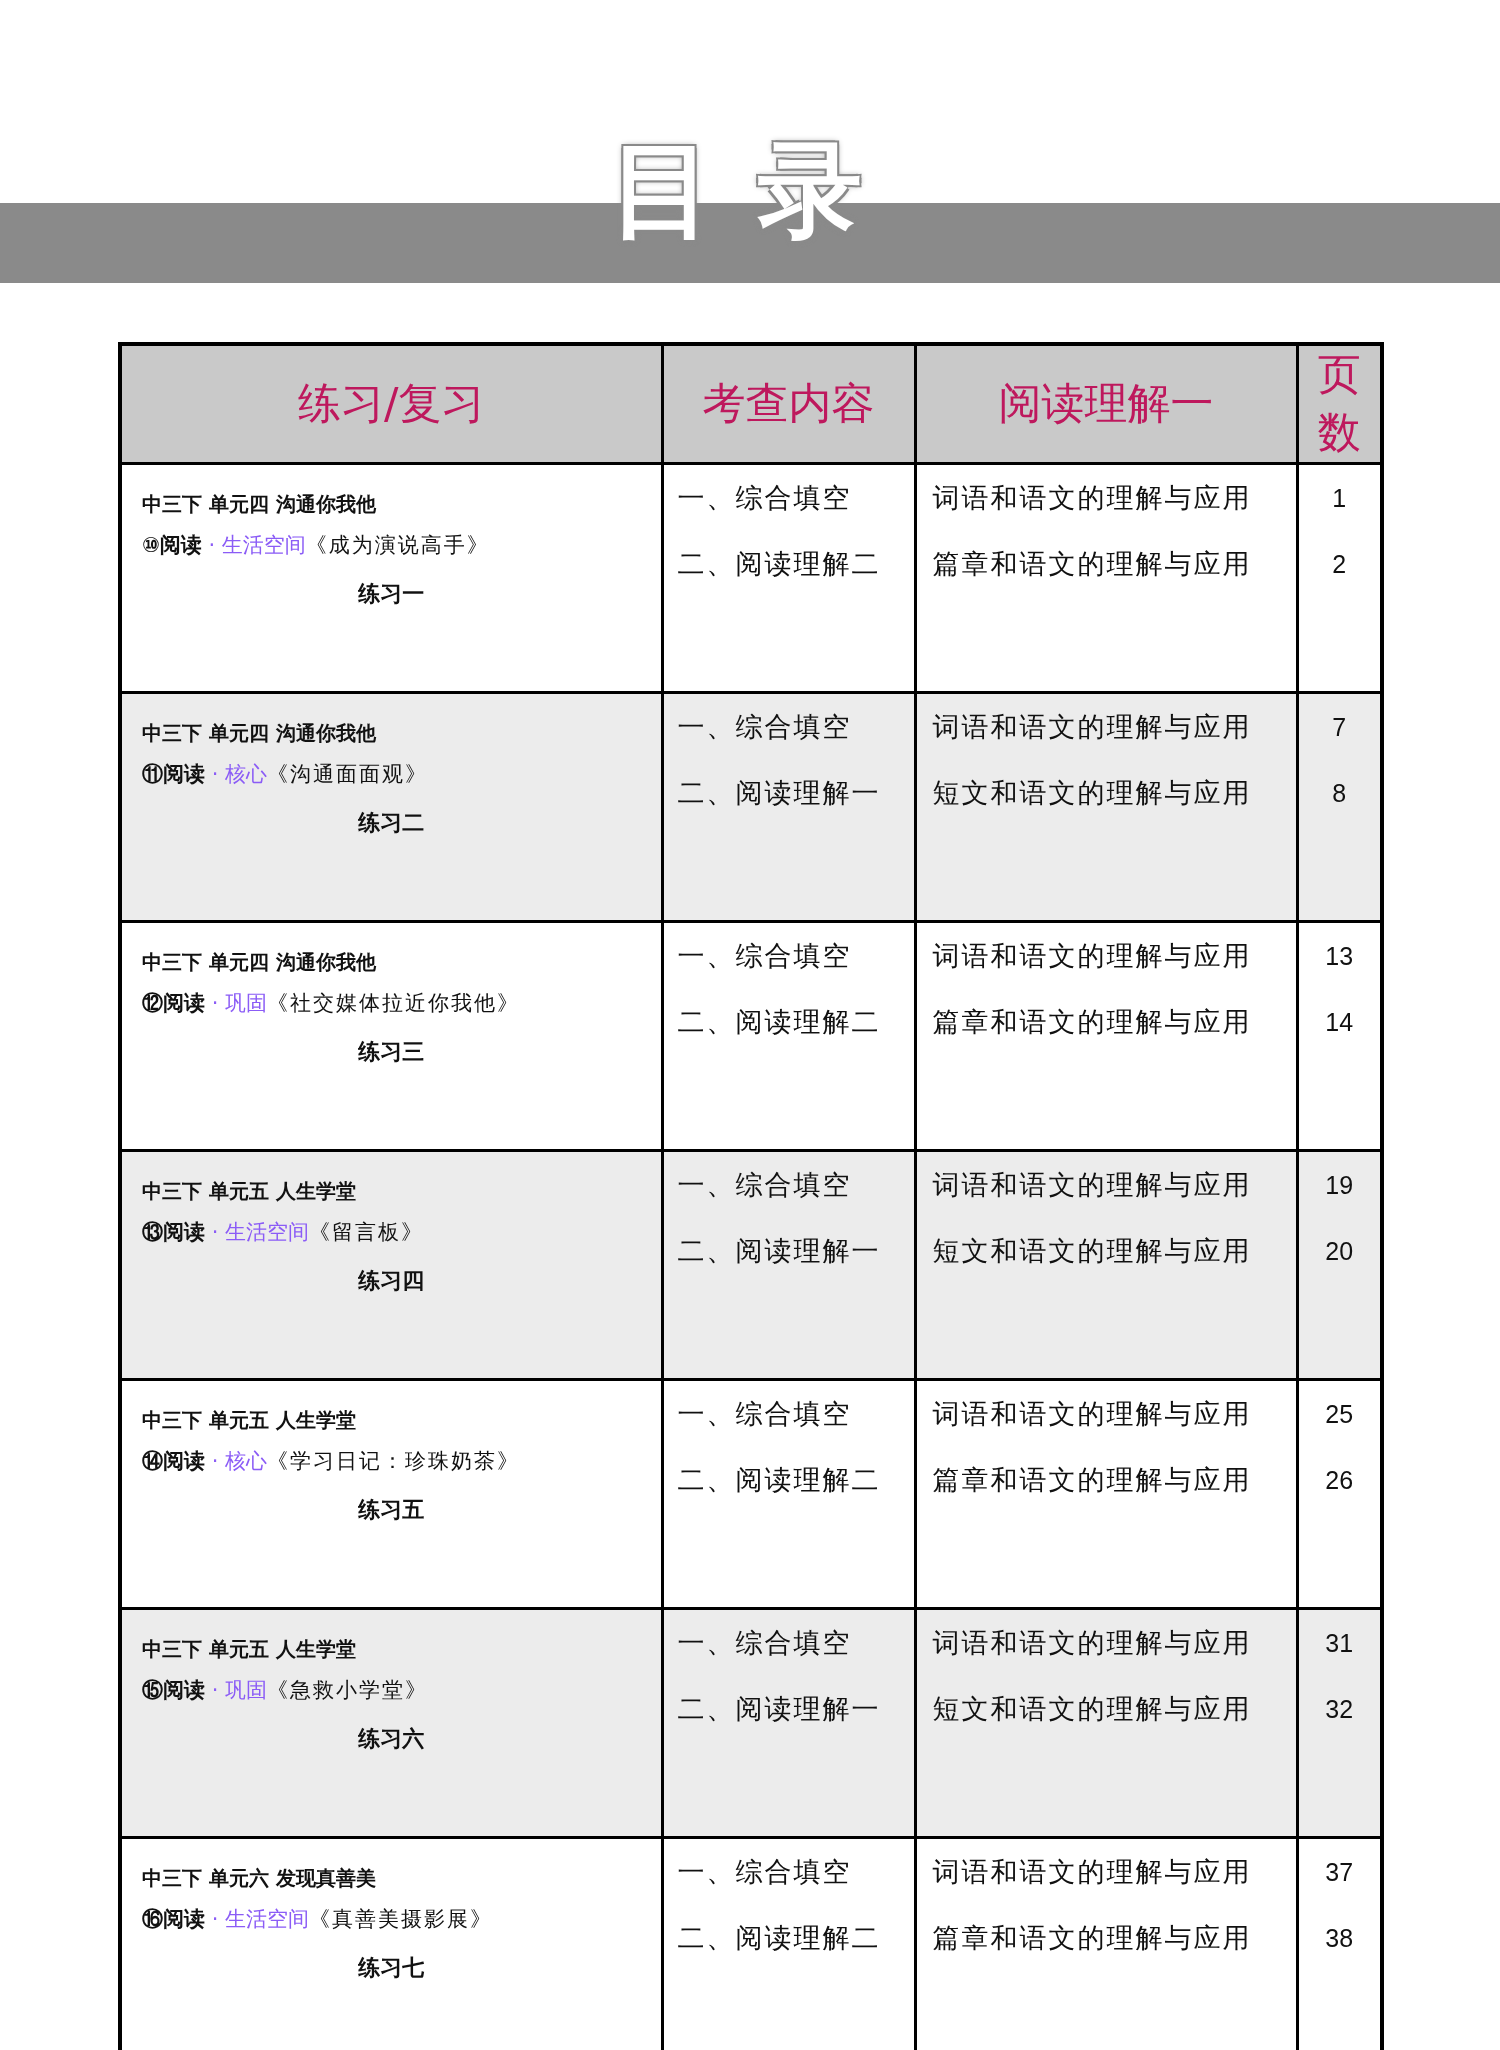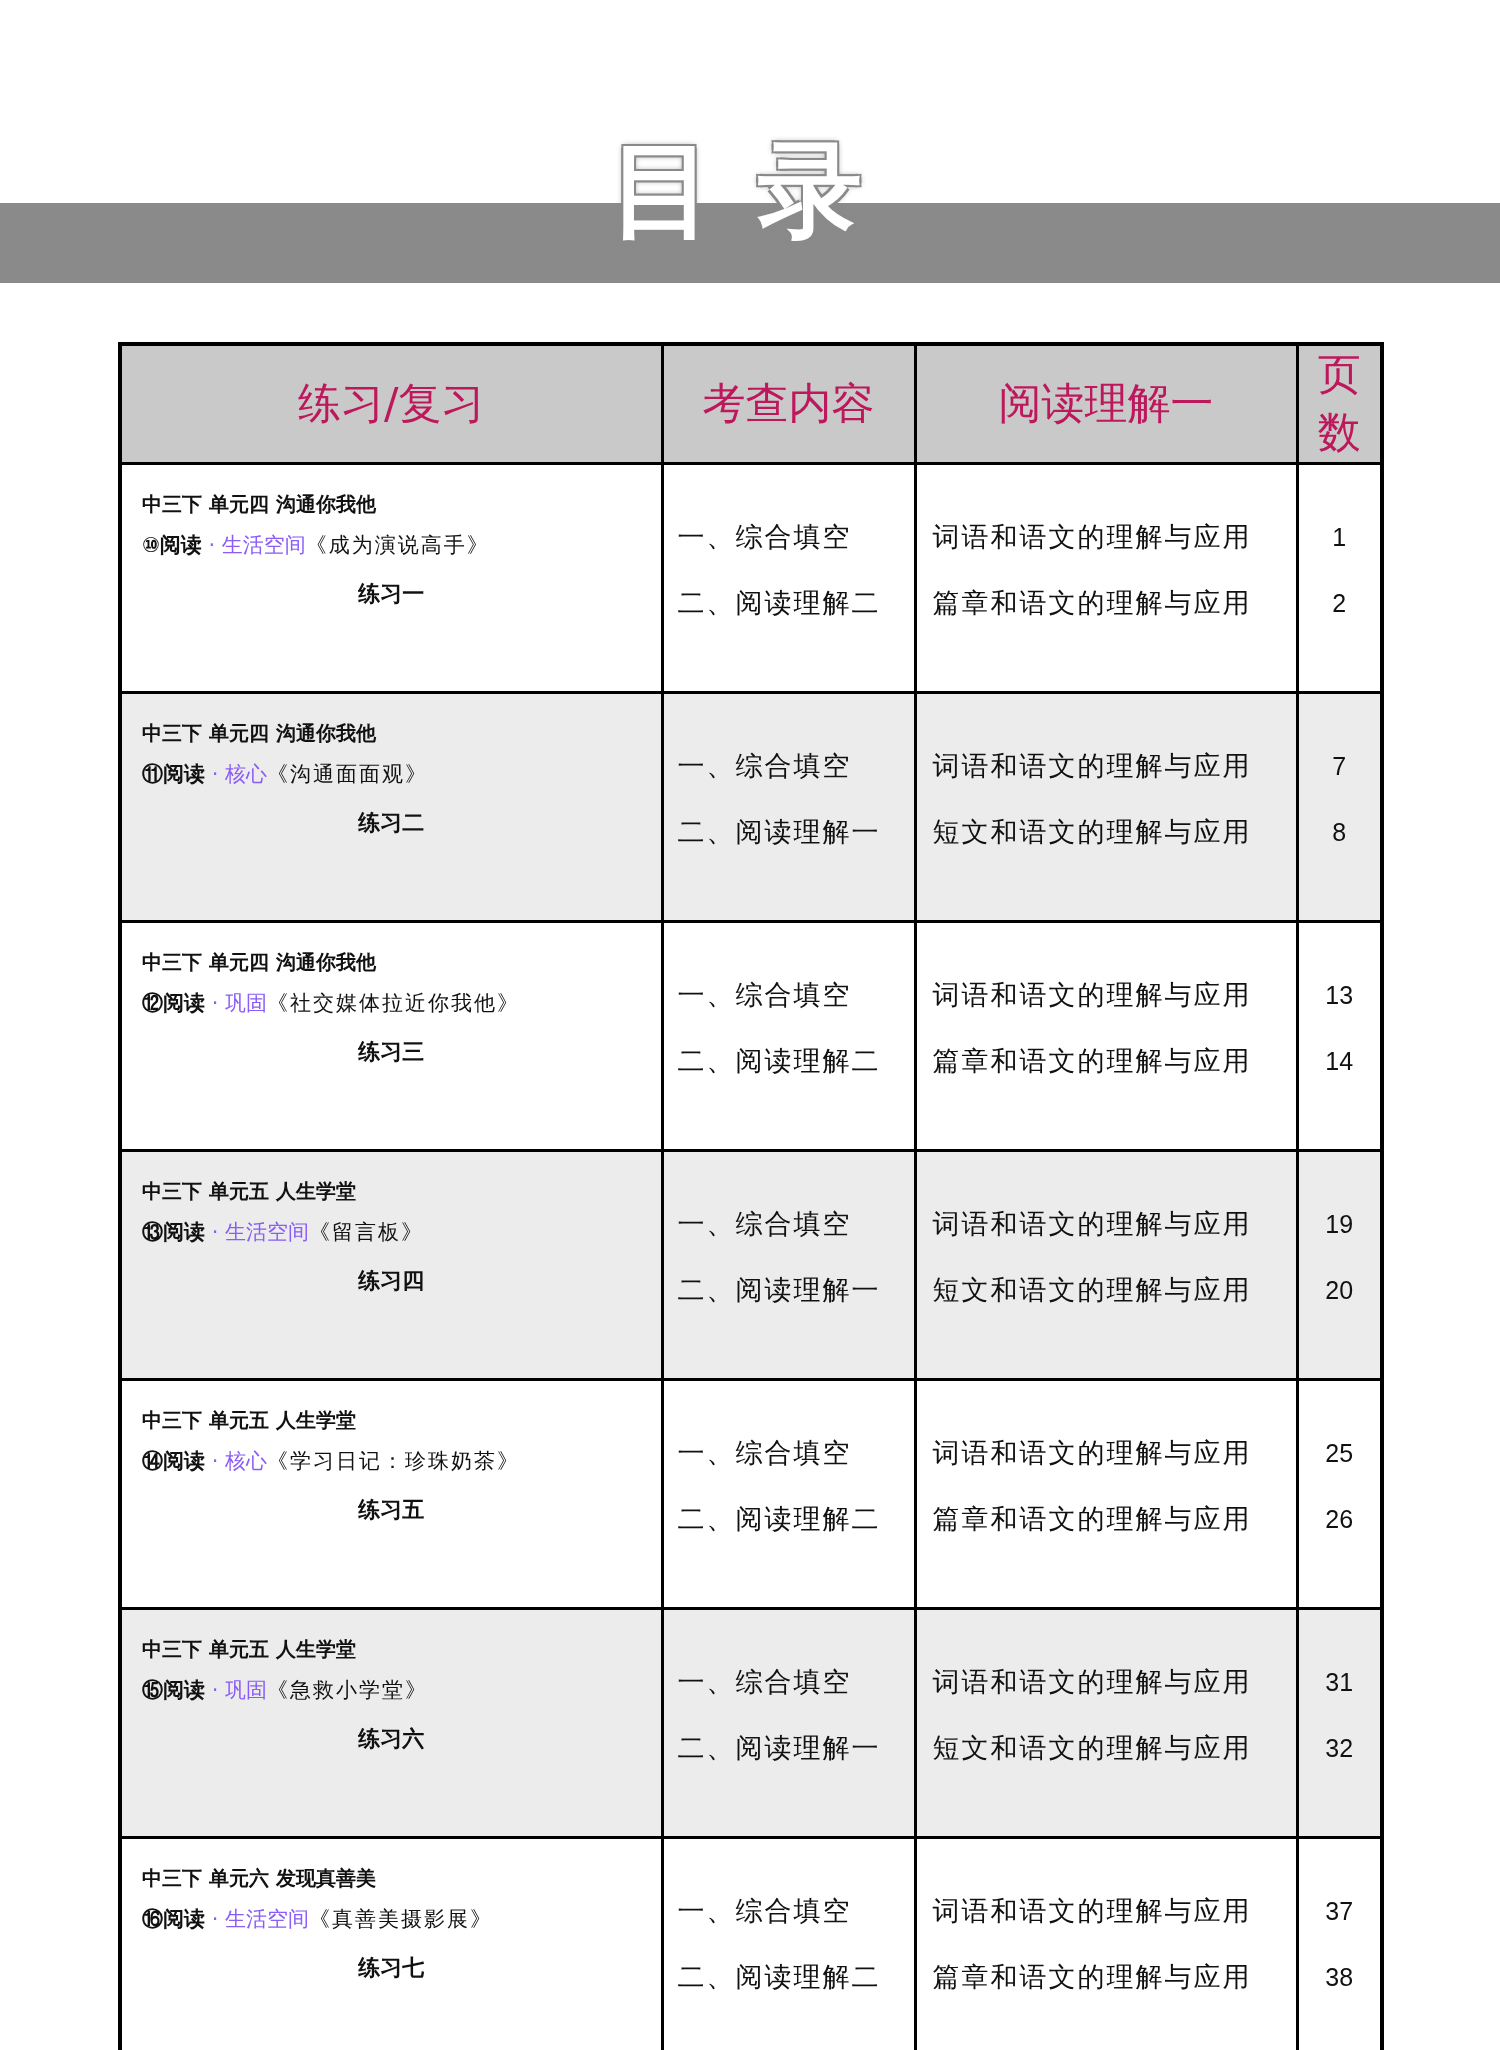--- a/index.html
+++ b/index.html
@@ -19,21 +19,21 @@
     tr.row { height: 197px; }
     tr.row.alt td { background: #ececec; }
     .left { position: relative; height: 226px; }
     .unit { position: absolute; left: 20px; top: 26px; font-size: 20px; font-weight: bold; white-space: nowrap; }
     .lesson { position: absolute; left: 20px; top: 66px; font-size: 21px; white-space: nowrap; }
     .lesson .num { font-weight: bold; }
     .lesson .rd { font-weight: bold; font-family: Liberation Serif, serif; }
     .lesson .sect { color: #8b5cf6; }
     .lesson .ttl { font-family: "DejaVu Serif", serif; letter-spacing: 2px; }
     .ex { position: absolute; left: 0; width: 100%; top: 114px; text-align: center; font-size: 22px; font-weight: bold; }
-    .stack { height: 197px; display: flex; flex-direction: column; justify-content: center; gap: 30px; padding-bottom: 16px; box-sizing: border-box; }
+    .stack { height: 197px; display: flex; flex-direction: column; justify-content: flex-start; gap: 30px; padding-bottom: 16px; box-sizing: border-box; }
     .stack div { font-family: "DejaVu Serif", serif; font-size: 27px; line-height: 36px; white-space: nowrap; letter-spacing: 2px; }
     .c2c .stack div { padding-left: 14px; }
     .c3c .stack div { padding-left: 16px; }
     .c4c .stack div { text-align: center; font-family: "Liberation Sans", sans-serif; letter-spacing: 0; font-size: 25px; }
   </style>
 </head>
 <body>
 
 <div class="banner"></div>
 <div class="title">目录</div>

